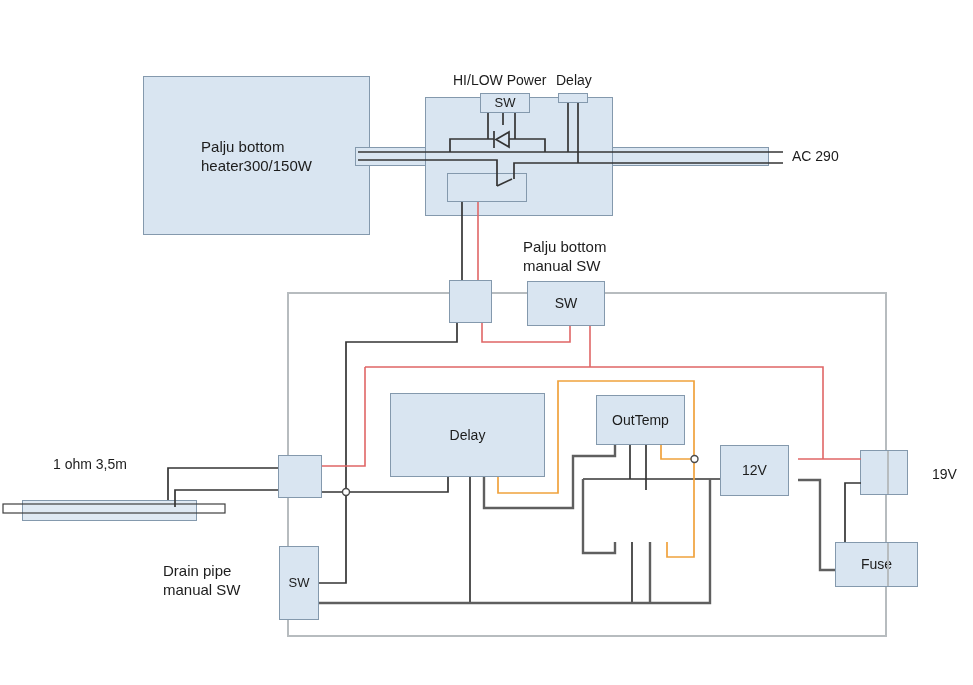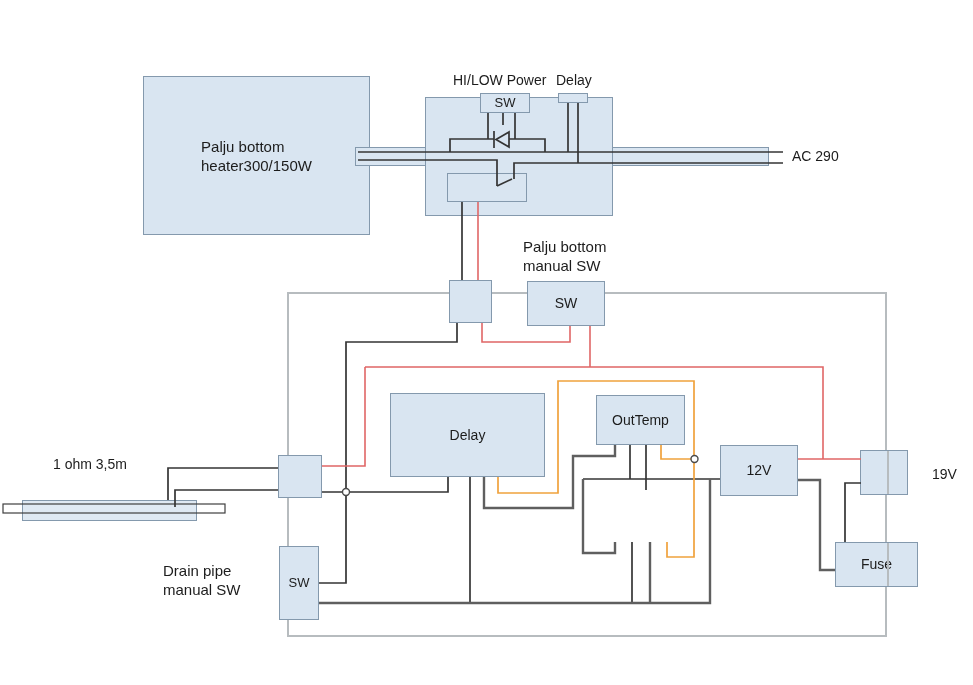--- a/index.html
+++ b/index.html
@@ -54,21 +54,21 @@
   <div class="box" style="left:527px;top:281px;width:78px;height:45px">
     <span>SW</span>
   </div>
 
   <div class="box" style="left:596px;top:395px;width:89px;height:50px">
     <span>OutTemp</span>
   </div>
   <div class="box" style="left:390px;top:393px;width:155px;height:84px">
     <span>Delay</span>
   </div>
-  <div class="box" style="left:720px;top:445px;width:78px;height:51px">
+  <div class="box" style="left:720px;top:445px;width:69px;height:51px">
     <span>12V</span>
   </div>
   <div class="box" style="left:860px;top:450px;width:48px;height:45px"></div>
   <div class="box" style="left:835px;top:542px;width:83px;height:45px">
     <span>Fuse</span>
   </div>
   <div class="box" style="left:278px;top:455px;width:44px;height:43px"></div>
   <div class="box" style="left:279px;top:546px;width:40px;height:74px;font-size:13px">
     <span>SW</span>
   </div>

